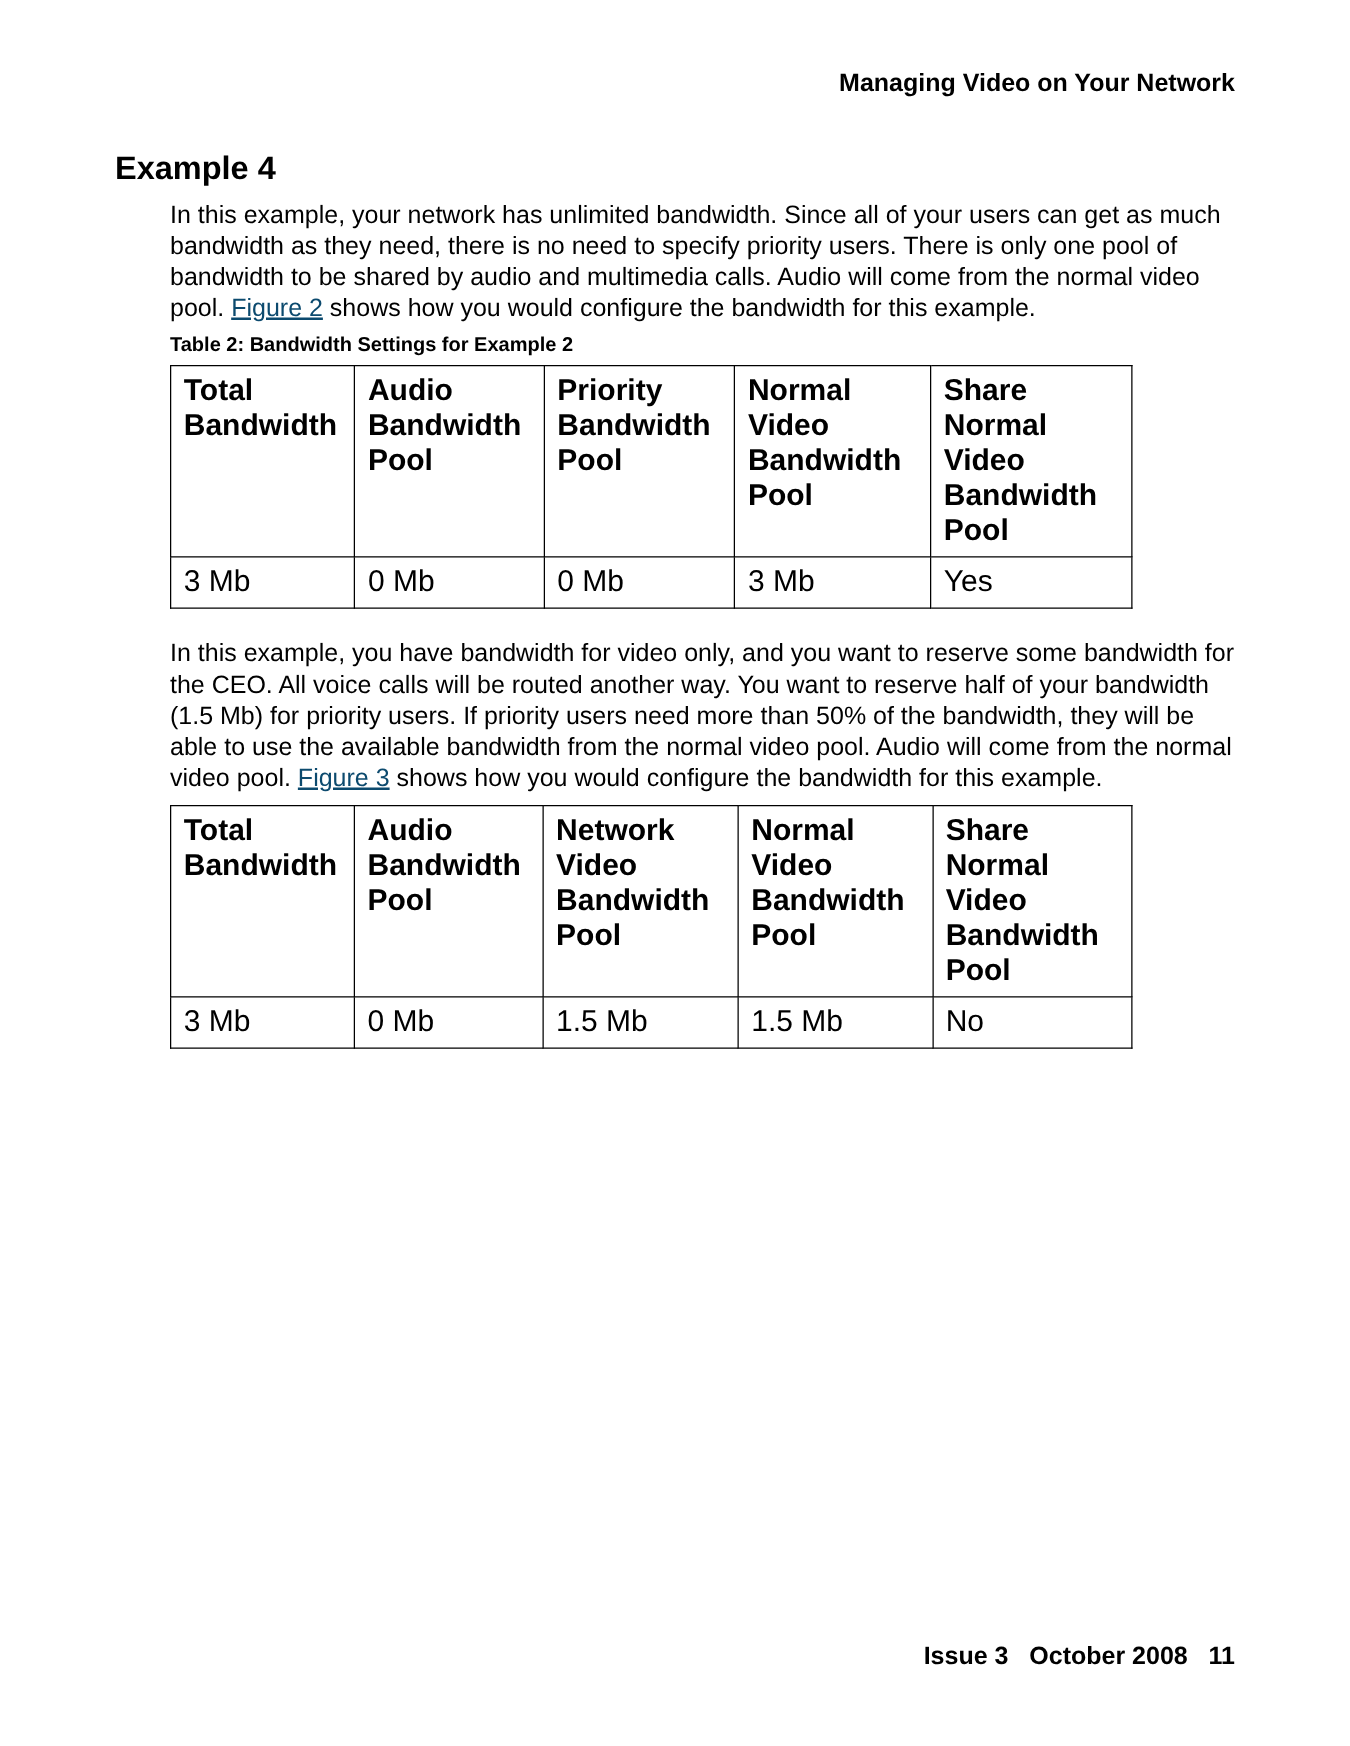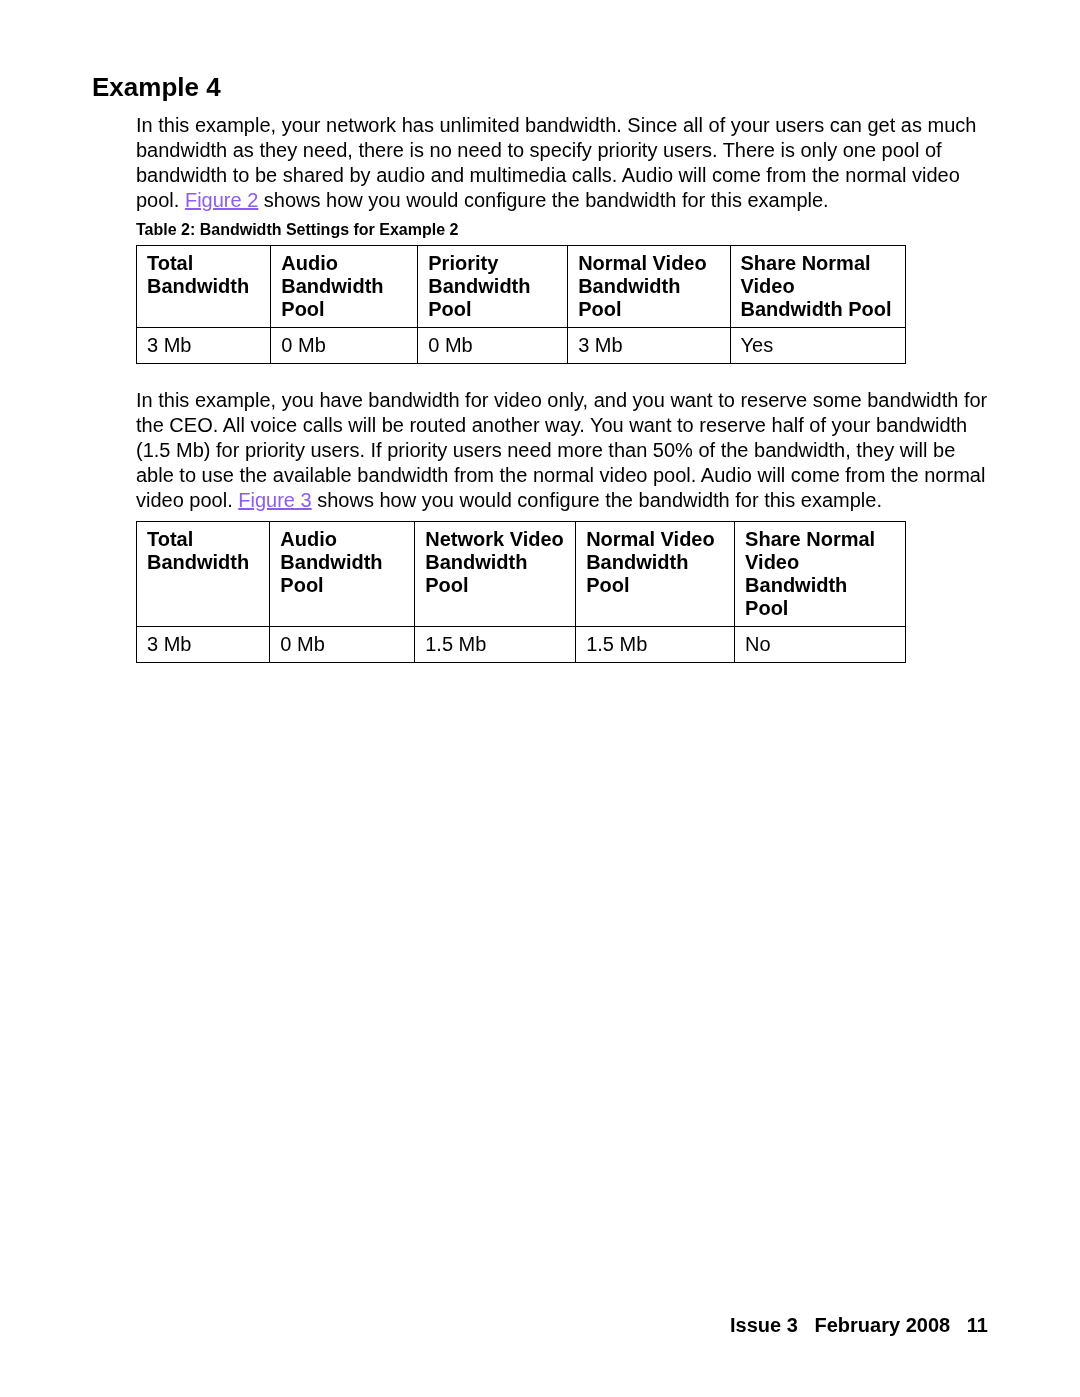--- a/index.html
+++ b/index.html
@@ -31,28 +31,28 @@
     font-size: 20px;
     line-height: 1.25;
     margin: 0 0 8px 44px;
   }
   .table-caption {
     font-weight: bold;
     font-size: 16px;
     margin: 6px 0 6px 44px;
   }
   a.link {
-    color: #8b5cf6;
+    color: #0c4a6e;
     text-decoration: underline;
   }
   table.data {
     border-collapse: collapse;
     margin-left: 44px;
     width: 770px;
-    font-size: 20px;
+    font-size: 24px;
   }
   table.data th, table.data td {
     border: 1.5px solid #000;
     padding: 6px 10px;
     text-align: left;
     vertical-align: top;
   }
   table.data th {
     font-weight: bold;
   }
@@ -65,20 +65,21 @@
   }
   .gap {
     height: 24px;
   }
 </style>
 </head>
 <body>
 
 <div class="page">
 
+  <div class="header">Managing Video on Your Network</div>
 
   <div class="section-heading">Example 4</div>
 
   <p class="body-text">
     <span>In this example, your network has unlimited bandwidth. Since all of your users can get as much bandwidth as they need, there is no need to specify priority users. There is only one pool of bandwidth to be shared by audio and multimedia calls. Audio will come from the normal video pool. </span><a class="link">Figure 2</a><span> shows how you would configure the bandwidth for this example.</span>
   </p>
 
   <div class="table-caption">Table 2: Bandwidth Settings for Example 2</div>
 
   <table class="data">
@@ -121,16 +122,16 @@
       <td>3 Mb</td>
       <td>0 Mb</td>
       <td>1.5 Mb</td>
       <td>1.5 Mb</td>
       <td>No</td>
     </tr>
   </tbody>
     </table>
 
   <div class="footer">
-    <span>Issue 3</span>&nbsp;&nbsp;&nbsp;<span>February 2008</span>&nbsp;&nbsp;&nbsp;<span>11</span>
+    <span>Issue 3</span>&nbsp;&nbsp;&nbsp;<span>October 2008</span>&nbsp;&nbsp;&nbsp;<span>11</span>
   </div>
 
 </div>
 
 </body></html>

